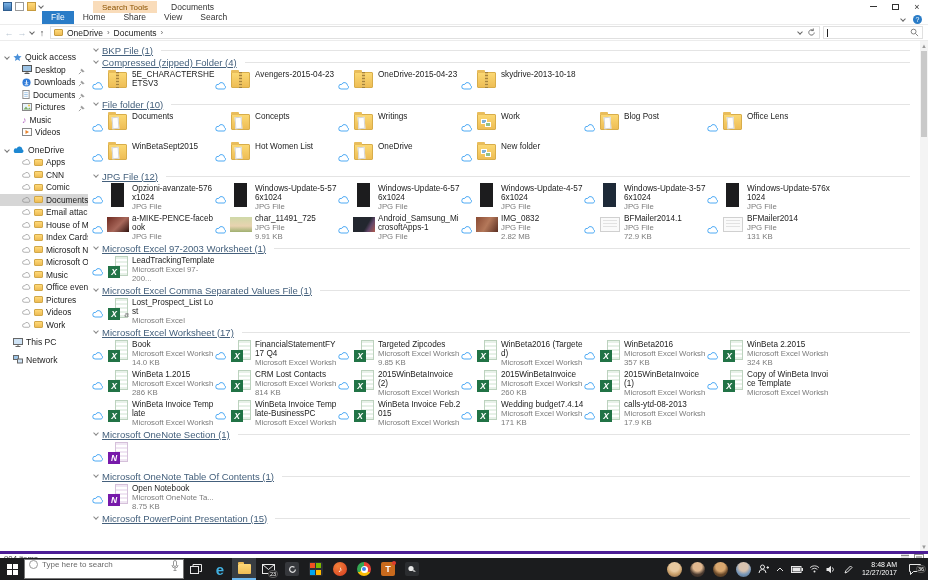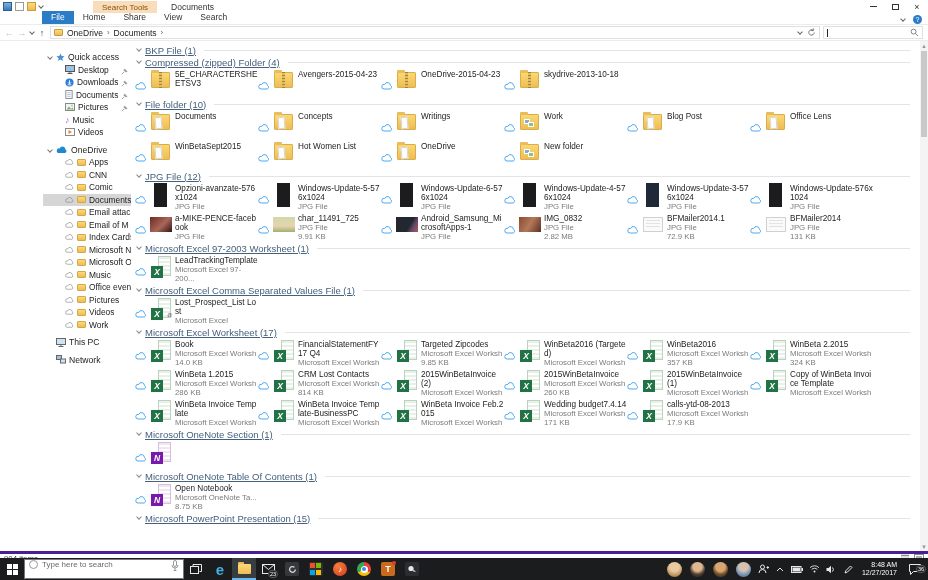--- a/index.html
+++ b/index.html
@@ -44,21 +44,21 @@
     border:1px solid #c79b3e; border-radius:1px; flex:none; }
   .crumb { color:#222; }
   .crumb-sep { color:#666; font-size:8px; }
   .addr-right { margin-left:auto; display:flex; align-items:center; gap:5px; }
   .search-box { width:100px; height:13px; border:1px solid #e0e0e0; display:flex;
     align-items:center; padding:0 3px; background:#fff; }
   .caret { width:1px; height:8px; background:#222; }
   .search-box svg { margin-left:auto; }
 
   
-  .win-body { display:flex; height:510px;padding-left:43px; }
+  .win-body { display:flex; height:510px; }
 
   .sidebar { width:88px; flex:none; padding-top:5px; font-size:8.4px; overflow:hidden; }
   .sb-row { height:12.5px; display:flex; align-items:center; gap:3px; padding-left:22px;
     position:relative; color:#222; white-space:nowrap; }
   .sb-row.sec { padding-left:13px; margin-top:5px; font-size:8.6px; }
   .sb-row.sel { background:#d6d6d6; }
   .sb-chev { width:4px; height:4px; border-right:1px solid #777; border-bottom:1px solid #777;
     transform:rotate(45deg); position:absolute; left:5px; top:4px; }
   .sb-ico { flex:none; display:inline-flex; }
   .sb-folder { width:9px; height:7px; background:linear-gradient(#ffd978,#eebc55);
@@ -385,21 +385,21 @@
          <span class="sb-lab">Email attachme</span>
 
        </div>
         <div class="sb-row">
          <span class="sb-ico">
             <svg width="9" height="6" viewBox="0 0 16 10">
   <path d="M4.2 9 a3.1 3.1 0 1 1 .7-6.1 A4 4 0 0 1 12.6 4.2 A2.6 2.6 0 0 1 12.2 9 Z" fill="none" stroke="#8a8a8a" stroke-width="1.2"></path>
             </svg>
           </span>
          <span class="sb-ico sb-folder"></span>
-         <span class="sb-lab">Email of M</span>
+         <span class="sb-lab">House of M</span>
 
        </div>
         <div class="sb-row">
          <span class="sb-ico">
             <svg width="9" height="6" viewBox="0 0 16 10">
   <path d="M4.2 9 a3.1 3.1 0 1 1 .7-6.1 A4 4 0 0 1 12.6 4.2 A2.6 2.6 0 0 1 12.2 9 Z" fill="none" stroke="#8a8a8a" stroke-width="1.2"></path>
             </svg>
           </span>
          <span class="sb-ico sb-folder"></span>
          <span class="sb-lab">Index Cards</span>

